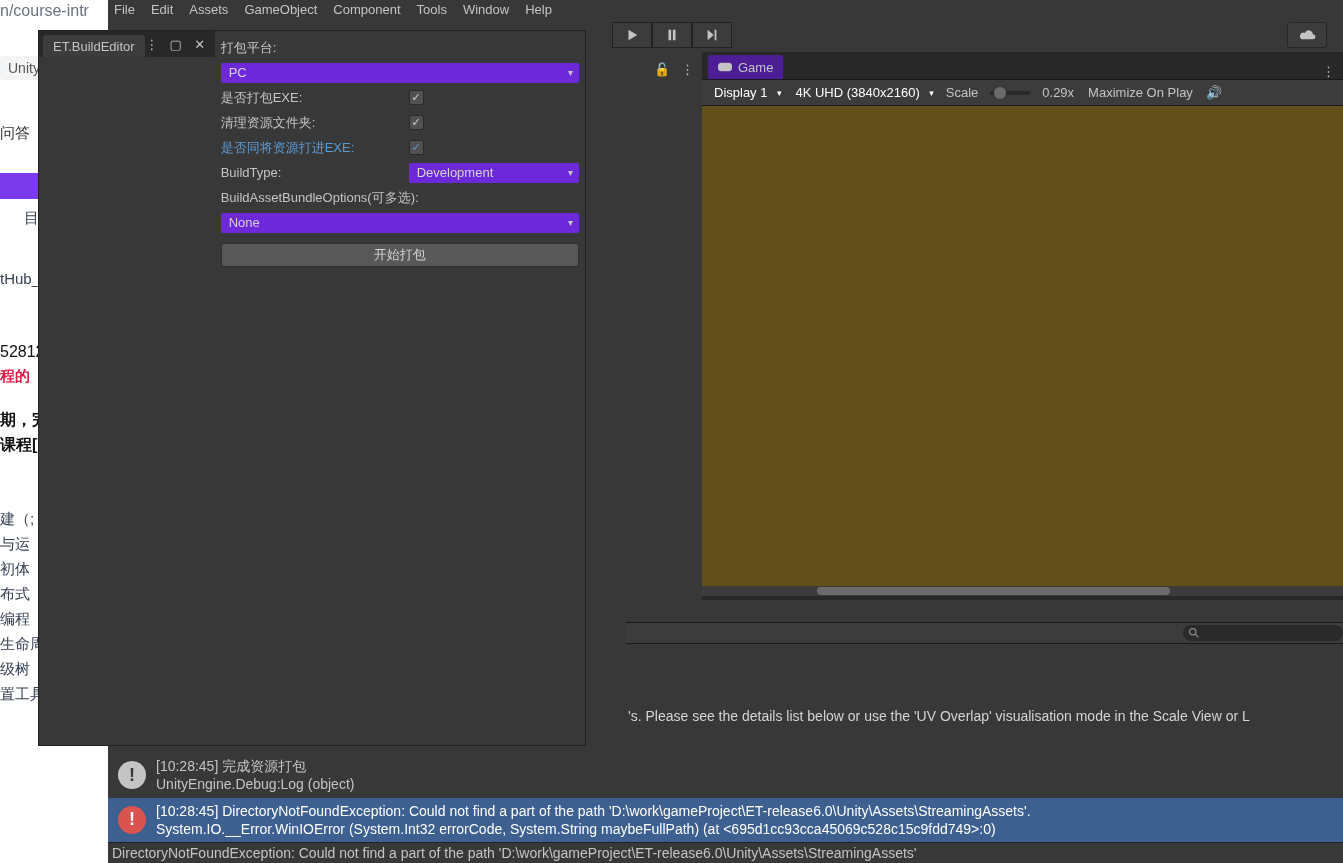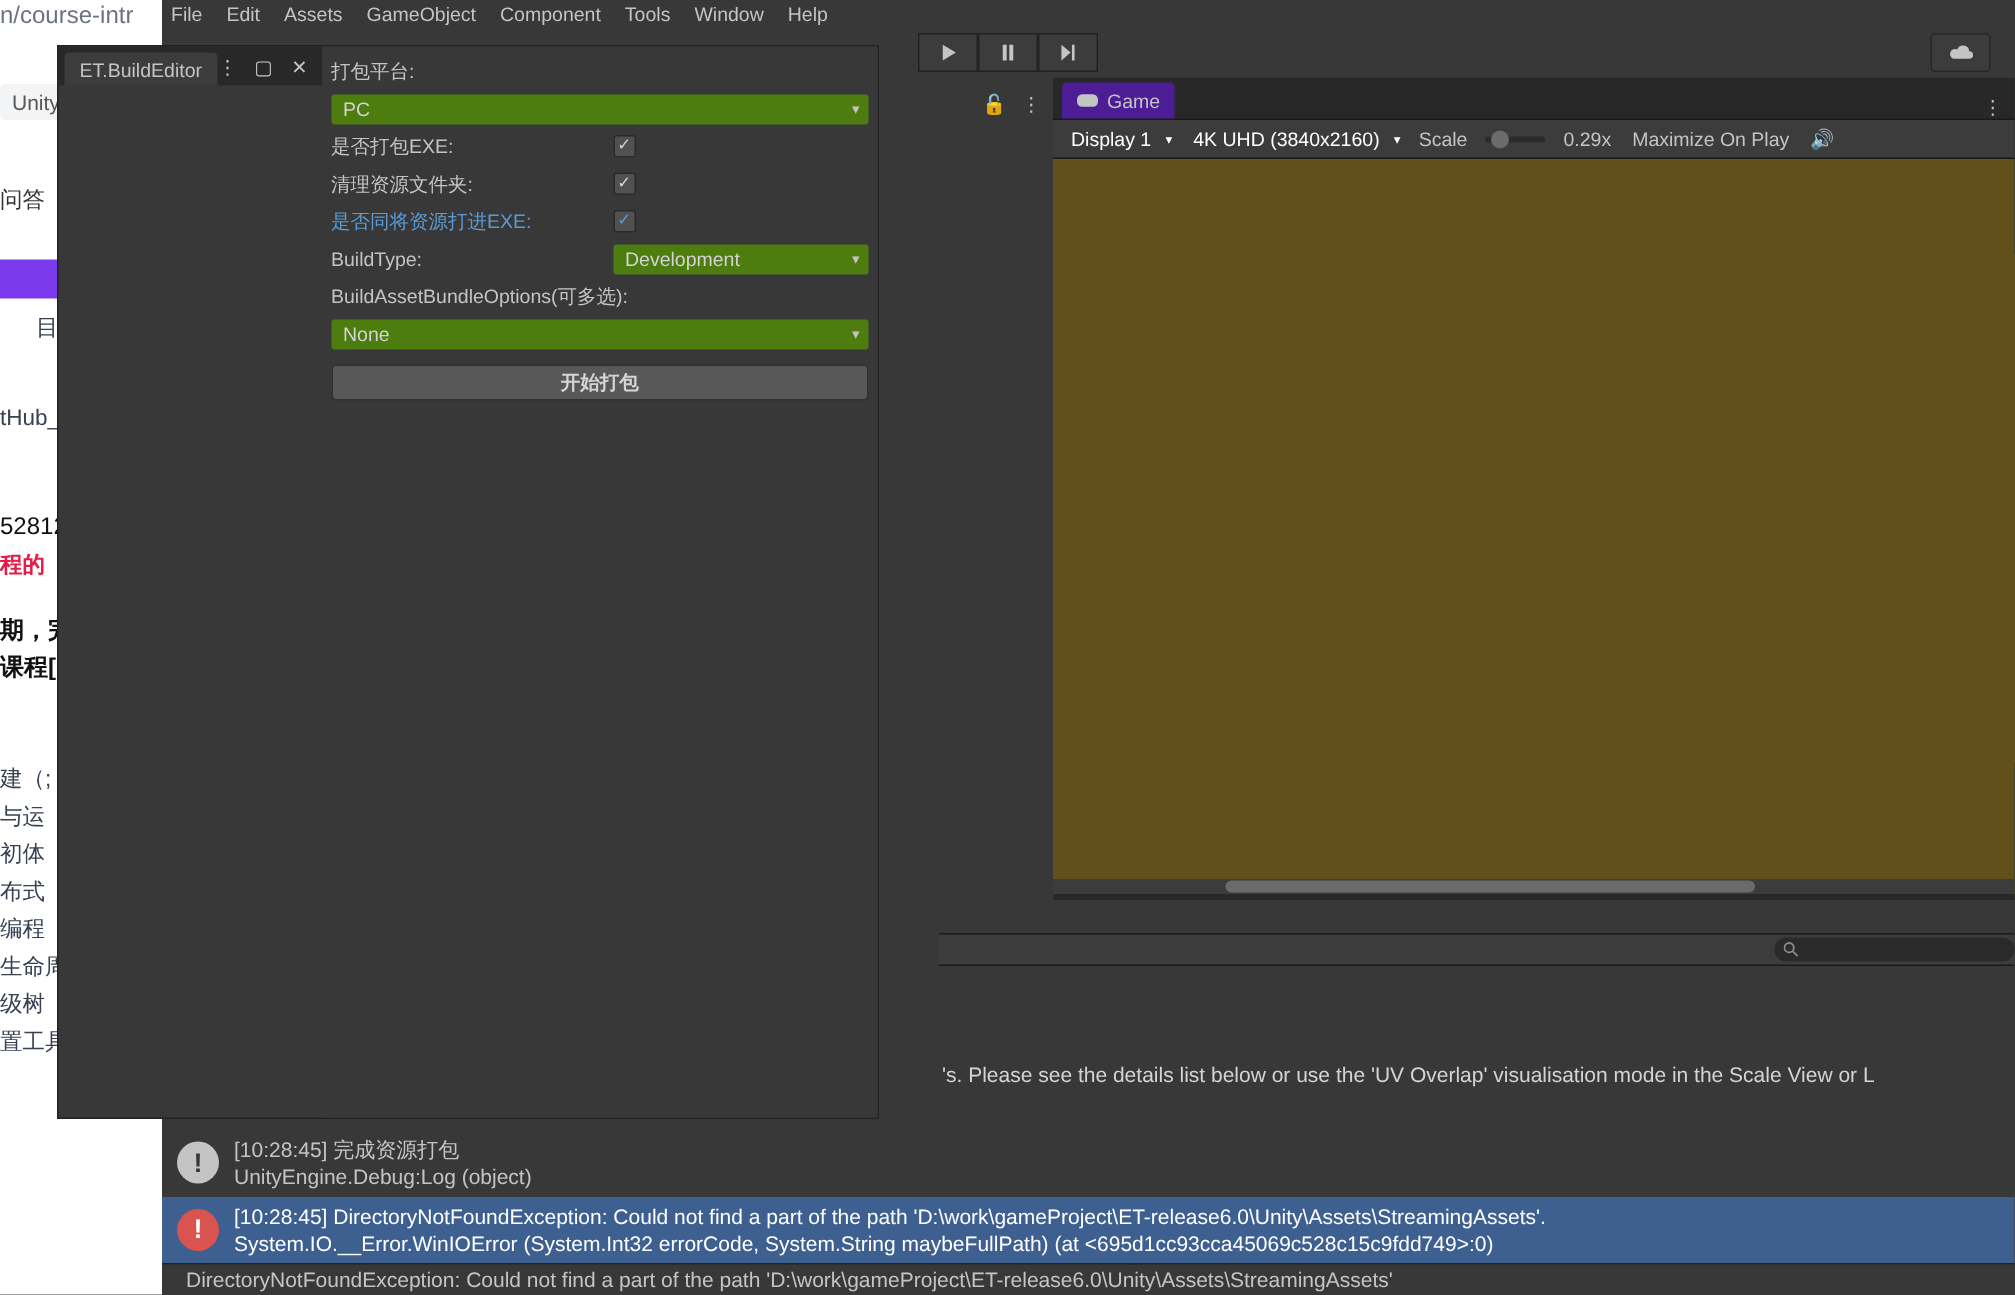--- a/index.html
+++ b/index.html
@@ -28,28 +28,28 @@
 
 .dialog { position: absolute; left: 38px; top: 30px; width: 548px; height: 716px; background: #383838; border: 1px solid #222; z-index: 10; display: flex; flex-direction: row; }
 .dialog-titlebar { height: 26px; background: #282828; display: flex; align-items: center; }
 .dialog-tab { background: #3c3c3c; height: 22px; margin-top: 4px; margin-left: 4px; padding: 0 10px; display: flex; align-items: center; color: #c4c4c4; border-radius: 3px 3px 0 0; }
 .dialog-title-controls { margin-left: auto; display: flex; align-items: center; gap: 10px; padding-right: 8px; }
 .dialog-title-controls .icon { width: 14px; height: 14px; display: flex; align-items: center; justify-content: center; color: #c4c4c4; cursor: pointer; }
 .dialog-body { flex: 1; background: #383838; padding: 4px 6px; }
 .form-row { display: flex; align-items: center; min-height: 25px; }
 .form-label { width: 188px; color: #c4c4c4; padding-left: 0; }
 .form-label.highlight { color: #5b9bd5; }
-.dropdown { flex: 1; height: 20px; background: #4d7c0f; border-radius: 2px; display: flex; align-items: center; padding: 0 8px; color: #d4d4d4; position: relative; }
+.dropdown { flex: 1; height: 20px; background: #6d28d9; border-radius: 2px; display: flex; align-items: center; padding: 0 8px; color: #d4d4d4; position: relative; }
 .dropdown.full { width: 100%; }
 .dropdown::after { content: "▾"; position: absolute; right: 6px; color: #c4c4c4; font-size: 10px; }
 .checkbox { width: 15px; height: 15px; background: #515151; border: 1px solid #2a2a2a; border-radius: 2px; display: flex; align-items: center; justify-content: center; }
 .checkbox.checked::after { content: "✓"; color: #d4d4d4; font-size: 11px; line-height: 1; }
 .checkbox.checked.blue::after { color: #5b9bd5; }
 .button-row { margin-top: 8px; }
-.start-btn { width: 100%; height: 24px; background: #585858; border: 1px solid #303030; border-radius: 3px; color: #d4d4d4; display: flex; align-items: center; justify-content: center; cursor: pointer; font-weight: bold; }
+.start-btn { width: 100%; height: 24px; background: #585858; border: 1px solid #303030; border-radius: 3px; color: #d4d4d4; display: flex; align-items: center; justify-content: center; cursor: pointer; }
 
 
 .right-pane { position: absolute; left: 702px; top: 52px; right: 0; height: 548px; background: #282828; z-index: 2; }
 .game-tab-row { height: 28px; display: flex; align-items: flex-end; background: #282828; border-bottom: 1px solid #191919; }
 .game-tab { background: #4c1d95; height: 24px; padding: 0 10px; display: flex; align-items: center; gap: 6px; color: #c4c4c4; border-radius: 3px 3px 0 0; margin-left: 6px; }
 .game-tab svg { width: 14px; height: 10px; fill: #c4c4c4; }
 .game-toolbar { height: 26px; background: #3c3c3c; display: flex; align-items: center; gap: 2px; padding: 0 4px; border-bottom: 1px solid #191919; }
 .tb-dropdown { height: 20px; background: #3c3c3c; padding: 0 18px 0 8px; display: flex; align-items: center; color: #ffffff; position: relative; border-radius: 2px; }
 .tb-dropdown::after { content: "▾"; position: absolute; right: 4px; font-size: 9px; }
 .tb-label { padding: 0 6px; color: #c4c4c4; }
@@ -70,21 +70,21 @@
 
 .uv-hint { position: absolute; left: 626px; top: 708px; right: 0; color: #d4d4d4; z-index: 1; font-size: 14px; white-space: nowrap; padding-left: 2px; }
 .console { position: absolute; left: 108px; bottom: 0; right: 0; z-index: 4; }
 .console-msg { display: flex; align-items: center; gap: 10px; padding: 4px 10px; font-size: 14px; }
 .console-msg .icon-circle { width: 28px; height: 28px; border-radius: 50%; display: flex; align-items: center; justify-content: center; flex-shrink: 0; }
 .console-msg.info { background: #383838; }
 .console-msg.info .icon-circle { background: #c4c4c4; color: #383838; font-weight: bold; font-size: 18px; }
 .console-msg.error { background: #3d6091; color: #fff; }
 .console-msg.error .icon-circle { background: #d9534f; color: #fff; font-weight: bold; font-size: 18px; }
 .console-msg .lines { display: flex; flex-direction: column; line-height: 1.3; }
-.console-footer { background: #383838; color: #c4c4c4; font-size: 14px; padding: 2px 16px; white-space: nowrap; border-top: 1px solid #222; }
+.console-footer { background: #383838; color: #c4c4c4; font-size: 14px; padding: 2px 4px; white-space: nowrap; border-top: 1px solid #222; }
 
 .more-icon-vert { margin-left: auto; padding: 0 8px; }
 .speaker-icon { padding: 0 6px; }
 </style>
 </head>
 <body>
 
 <div class="web-bg">
   <div class="web-url">n/course-intr</div>
   <span class="unity-label">Unity</span>

